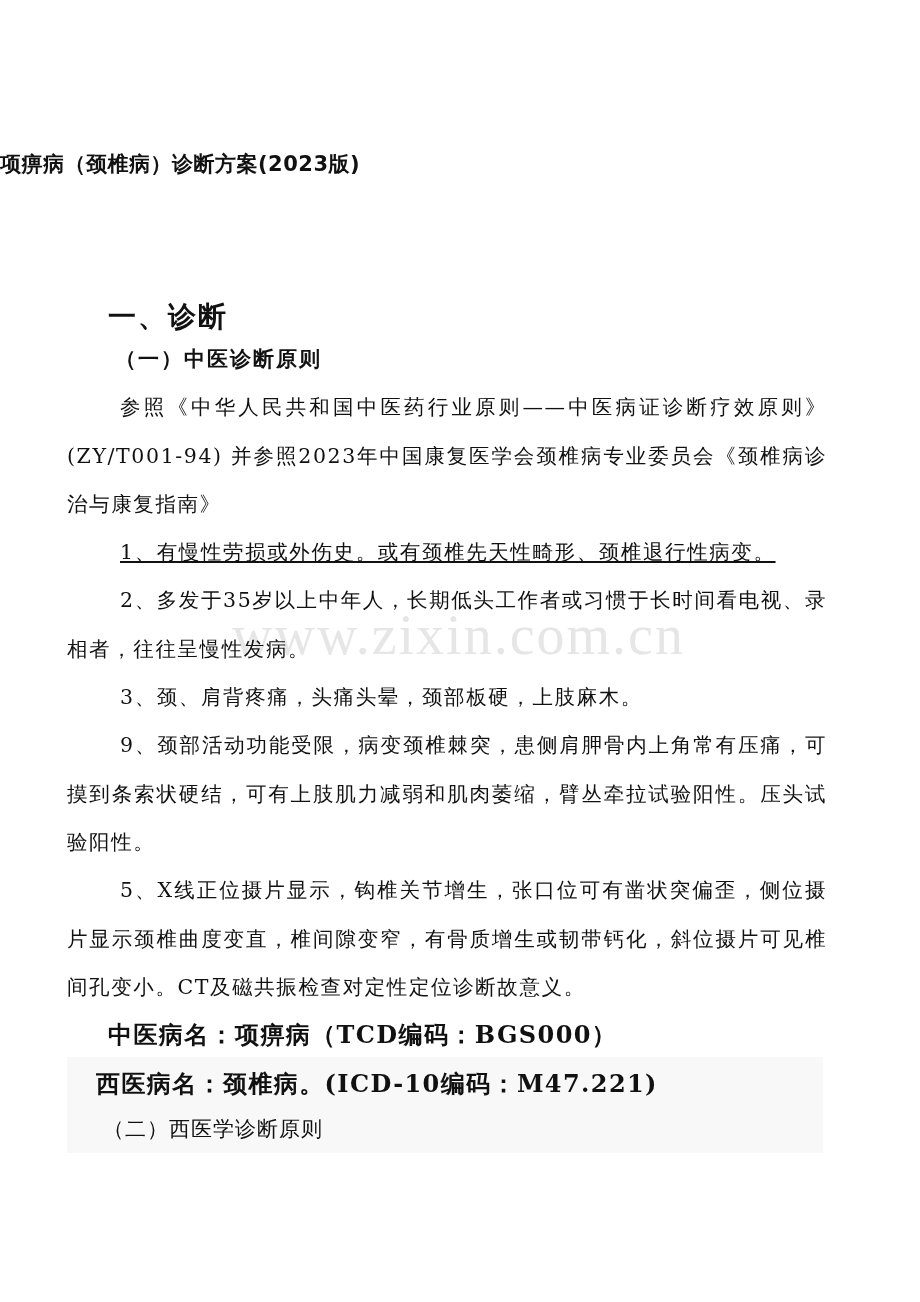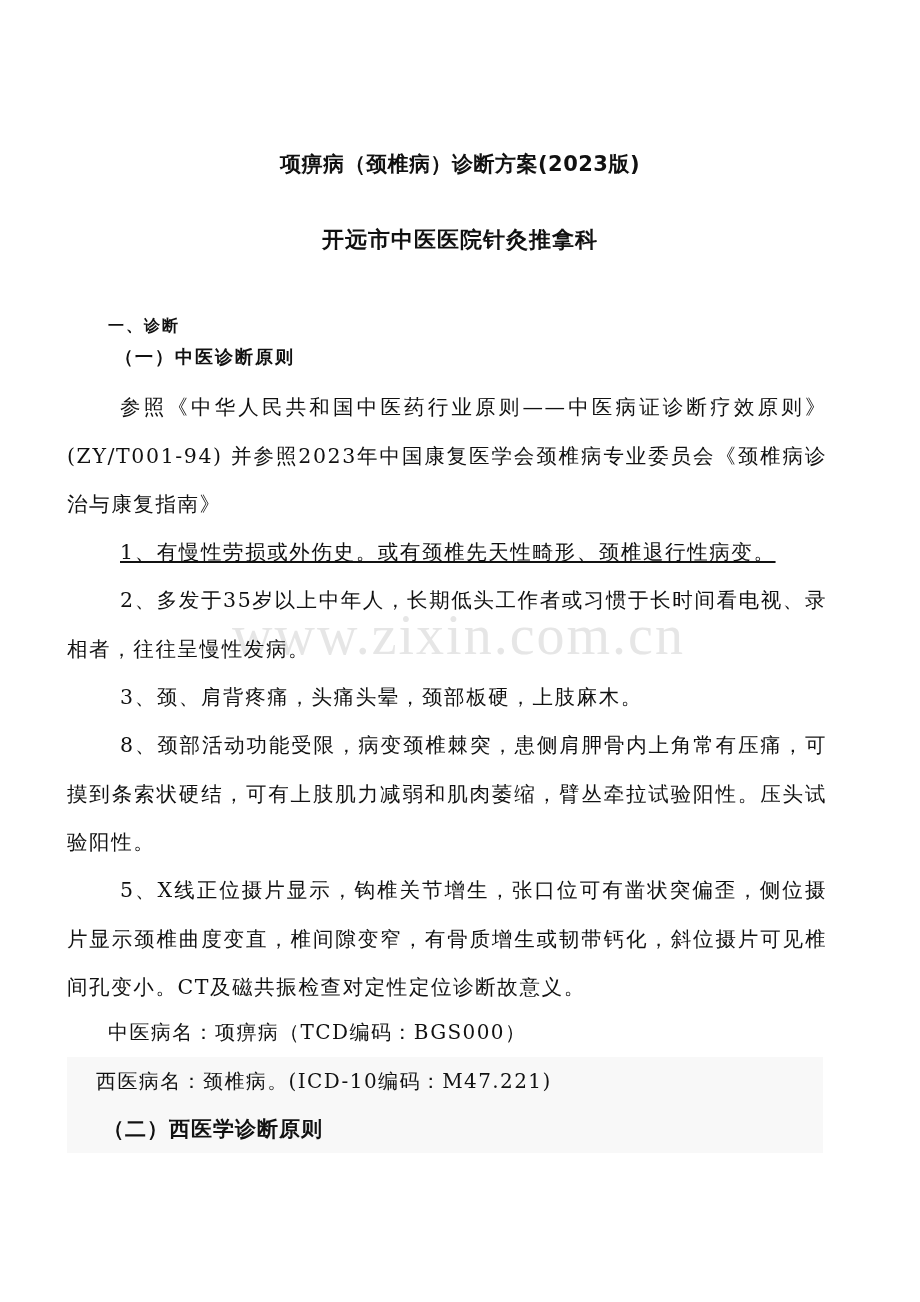--- a/index.html
+++ b/index.html
@@ -1,57 +1,56 @@
 <!DOCTYPE html>
 <html><head>
   <meta charset="utf-8">
   <style>
     html, body { margin: 0; padding: 0; background: #ffffff; }
     body { width: 920px; height: 1302px; position: relative; overflow: hidden;
            font-family: "DejaVu Serif", "Liberation Serif", serif; color: #111; }
     .page { position: absolute; left: 0; top: 0; width: 920px; height: 1302px; }
-    .title { position: absolute; left: 0; width: 920px; text-align: center;
+    .title { position: absolute; left: 0; width: 920px; text-align: left;
              font-family: "DejaVu Sans", "Liberation Sans", sans-serif; font-weight: bold;
              font-size: 21px; top: 150px; letter-spacing: 0.5px; }
     .subtitle { position: absolute; left: 0; width: 860px; padding-left: 60px; box-sizing: border-box;
                 text-align: center; font-family: "DejaVu Sans", "Liberation Sans", sans-serif; font-weight: bold;
                 font-size: 22px; top: 225px; letter-spacing: 1px; }
-    .h1 { position: absolute; left: 108px; top: 316px; font-size: 16px; font-weight: bold;
+    .h1 { position: absolute; left: 108px; top: 298px; font-size: 28px; font-weight: bold;
           font-family: "DejaVu Sans", "Liberation Sans", sans-serif; letter-spacing: 2px; }
-    .h2 { position: absolute; left: 115px; top: 345px; font-size: 18px; font-weight: bold;
+    .h2 { position: absolute; left: 115px; top: 345px; font-size: 21px; font-weight: bold;
           font-family: "DejaVu Sans", "Liberation Sans", sans-serif; letter-spacing: 2px; text-align: center; }
     .para { position: absolute; left: 67px; width: 760px; font-size: 20.5px; line-height: 48.5px;
             letter-spacing: 1.6px; text-indent: 53px; text-align: justify;
             font-family: "DejaVu Serif", "Liberation Serif", serif; }
-    .line { position: absolute; font-size: 20px; letter-spacing: 1.4px;
-            font-family: "DejaVu Serif", "Liberation Serif", serif; }
+    .line { position: absolute; font-size: 24px; letter-spacing: 1.4px;
+            font-family: "DejaVu Serif", "Liberation Serif", serif; font-weight: bold; }
     .shade { position: absolute; left: 67px; top: 1057px; width: 756px; height: 96px; background: #f8f8f8; }
-    .h2b { position: absolute; left: 103px; top: 1115px; font-size: 21px; font-weight: bold;
+    .h2b { position: absolute; left: 103px; top: 1115px; font-size: 21px; font-weight: normal;
            font-family: "DejaVu Sans", "Liberation Sans", sans-serif; letter-spacing: 1px; }
     .watermark { position: absolute; left: 232px; top: 603px; font-family: Liberation Serif, serif;
                  font-size: 56px; color: rgba(200,200,200,0.45); letter-spacing: 2px; pointer-events: none; }
   </style>
 </head>
 <body>
 
 <div class="page">
   <div class="watermark">www.zixin.com.cn</div>
 
   <div class="title">项痹病（颈椎病）诊断方案(2023版)</div>
-  <div class="subtitle">开远市中医医院针灸推拿科</div>
 
   <div class="h1">一、诊断</div>
   <div class="h2">（一）中医诊断原则</div>
 
   <div class="para" style="top:383px;">参照《中华人民共和国中医药行业原则——中医病证诊断疗效原则》(ZY/T001-94) 并参照2023年中国康复医学会颈椎病专业委员会《颈椎病诊治与康复指南》</div>
 
   <div class="para" style="top:528px;text-decoration:underline;">1、有慢性劳损或外伤史。或有颈椎先天性畸形、颈椎退行性病变。</div>
   <div class="para" style="top:576px;">2、多发于35岁以上中年人，长期低头工作者或习惯于长时间看电视、录相者，往往呈慢性发病。</div>
   <div class="para" style="top:673px;">3、颈、肩背疼痛，头痛头晕，颈部板硬，上肢麻木。</div>
-  <div class="para" style="top:721px;">8、颈部活动功能受限，病变颈椎棘突，患侧肩胛骨内上角常有压痛，可摸到条索状硬结，可有上肢肌力减弱和肌肉萎缩，臂丛牵拉试验阳性。压头试验阳性。</div>
+  <div class="para" style="top:721px;">9、颈部活动功能受限，病变颈椎棘突，患侧肩胛骨内上角常有压痛，可摸到条索状硬结，可有上肢肌力减弱和肌肉萎缩，臂丛牵拉试验阳性。压头试验阳性。</div>
   <div class="para" style="top:866px;">5、X线正位摄片显示，钩椎关节增生，张口位可有凿状突偏歪，侧位摄片显示颈椎曲度变直，椎间隙变窄，有骨质增生或韧带钙化，斜位摄片可见椎间孔变小。CT及磁共振检查对定性定位诊断故意义。</div>
 
   <div class="line" style="left:108px; top:1019px;">中医病名：项痹病（TCD编码：BGS000）</div>
 
   <div class="shade"></div>
   <div class="line" style="left:96px; top:1068px;">西医病名：颈椎病。(ICD-10编码：M47.221)</div>
   <div class="h2b">（二）西医学诊断原则</div>
 </div>
 
 </body></html>

